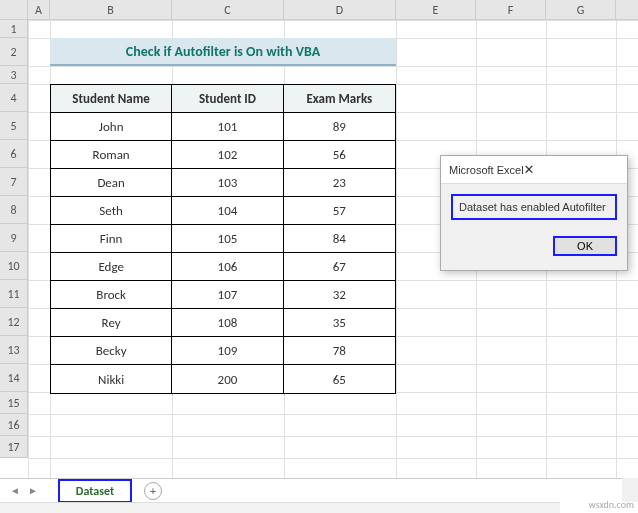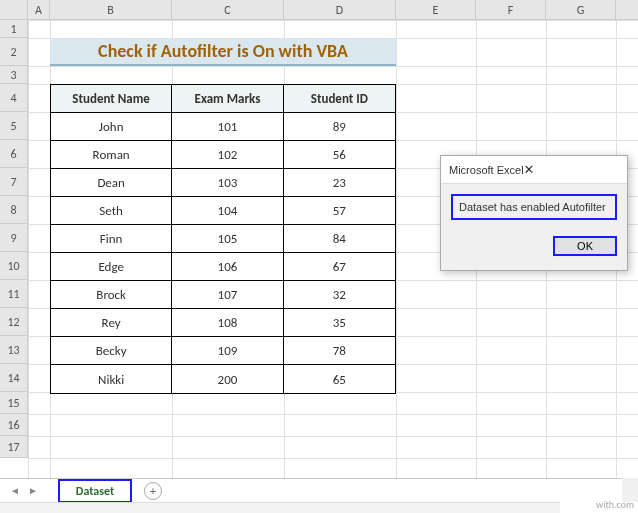--- a/index.html
+++ b/index.html
@@ -69,22 +69,22 @@
     .vline { position: absolute; top:0; bottom:0; width:1px; background:#e0e0e0; }
     .hline { position: absolute; left:0; right:0; height:1px; background:#e0e0e0; }
     .title-cell {
       position: absolute;
       background: #dbe7ef;
       border-bottom: 2px solid #8db3c9;
       display: flex;
       align-items: center;
       justify-content: center;
       font-weight: bold;
-      color: #a16207;
-      font-size: 18px;
+      color: #0f766e;
+      font-size: 14px;
       z-index: 2;
     }
     .data-table {
       position: absolute;
       border: 1.5px solid #000;
       z-index: 2;
     }
     .data-table .row { display: flex; }
     .data-table .cell {
       border-right: 1px solid #000;
@@ -259,22 +259,22 @@
         <div class="hline" style="top: 344px;"></div>
         <div class="hline" style="top: 372px;"></div>
         <div class="hline" style="top: 394px;"></div>
         <div class="hline" style="top: 416px;"></div>
         <div class="hline" style="top: 438px;"></div>
       </div>
   <div class="title-cell" style="left: 22px; top: 18px; width: 346px; height: 28px;">Check if Autofilter is On with VBA</div>
       <div class="data-table" style="left: 22px; top: 64px; width: 346px;">
         <div class="row hdr">
           <div class="cell" style="width: 122px; height: 28px;">Student Name</div>
+          <div class="cell" style="width: 112px; height: 28px;">Student ID</div>
           <div class="cell" style="width: 112px; height: 28px;">Exam Marks</div>
-          <div class="cell" style="width: 112px; height: 28px;">Student ID</div>
         </div>
         <div class="row">
           <div class="cell" style="width: 122px; height: 28px;">John</div>
           <div class="cell" style="width: 112px; height: 28px;">101</div>
           <div class="cell" style="width: 112px; height: 28px;">89</div>
         </div>
         <div class="row">
           <div class="cell" style="width: 122px; height: 28px;">Roman</div>
           <div class="cell" style="width: 112px; height: 28px;">102</div>
           <div class="cell" style="width: 112px; height: 28px;">56</div>
@@ -326,21 +326,21 @@
 <div class="sheet-tabs">
   <div class="nav-arrows">
     <span>◄</span>
     <span>►</span>
   </div>
   <div class="tab">Dataset</div>
   <div class="add-tab">+</div>
 </div>
 <div class="bottom-strip"></div>
 <div class="scroll-corner"></div>
-<div class="watermark">with.com</div>
+<div class="watermark">wsxdn.com</div>
 
 <div class="dialog">
   <div class="dialog-titlebar">
     <span>Microsoft Excel</span>
     <span class="dialog-close">✕</span>
   </div>
   <div class="dialog-body">
     <div class="dialog-msg">Dataset has enabled Autofilter</div>
     <div class="dialog-actions">
       <button class="ok-btn">OK</button>

